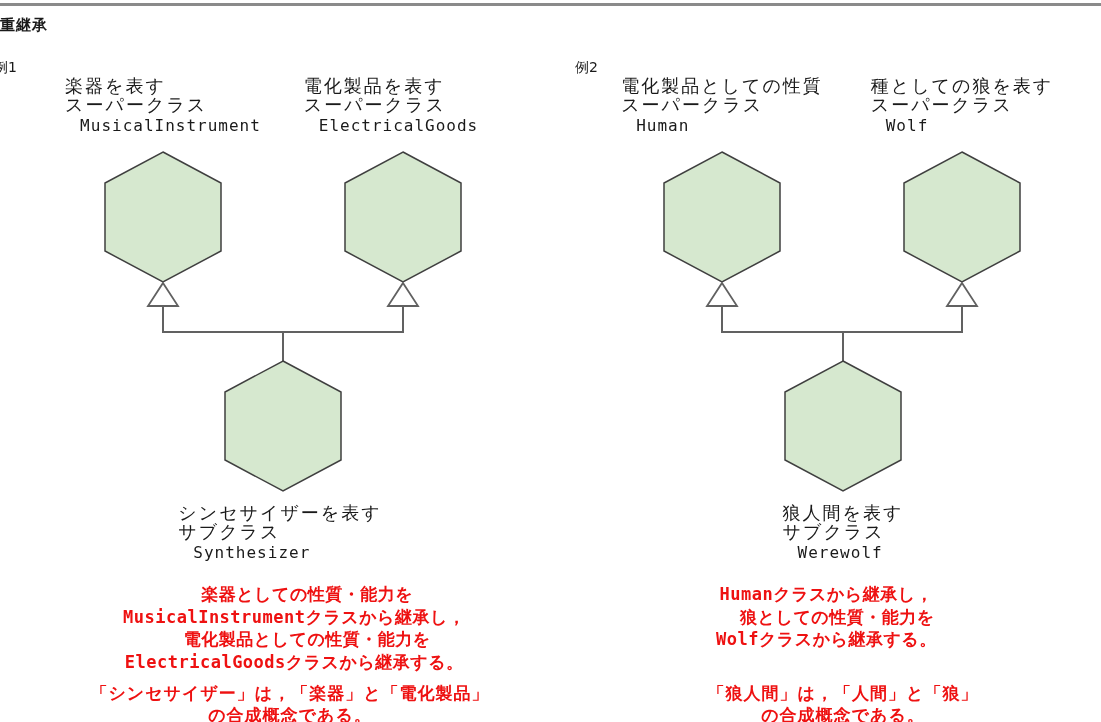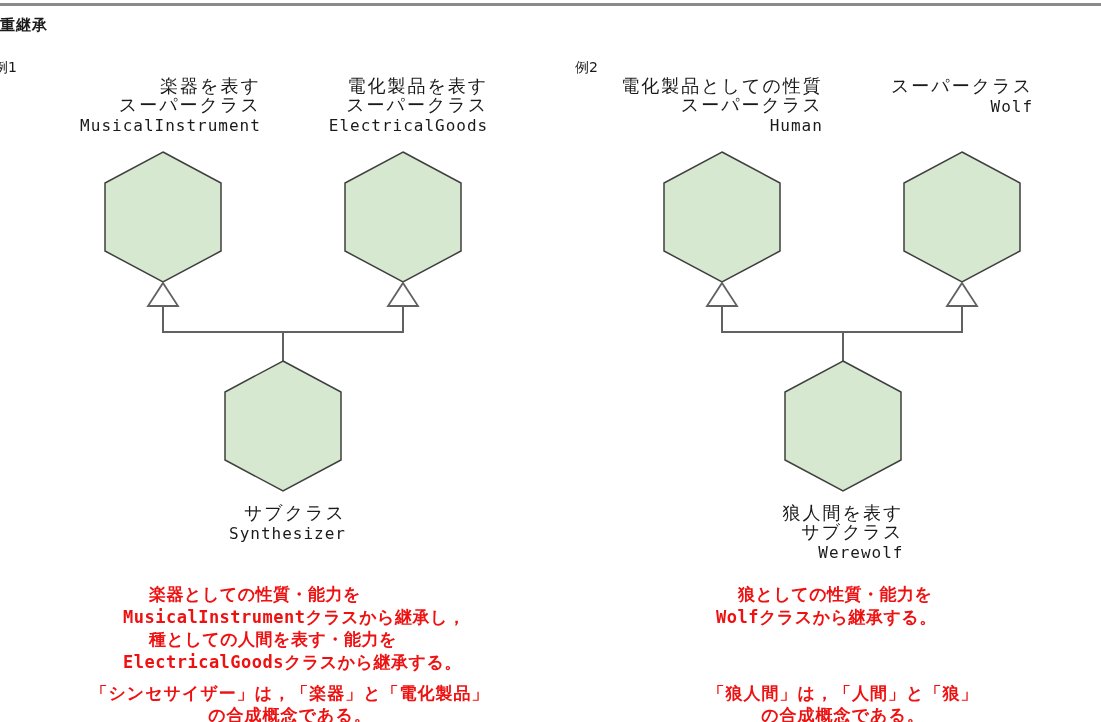--- a/index.html
+++ b/index.html
@@ -24,30 +24,30 @@
   }
   .example-label{position:absolute;font-size:14px;white-space:nowrap;}
   #ex1-label{left:-6px;top:59px;}
   #ex2-label{left:551px;top:59px;margin-left:24px;}
   .diagram-canvas{position:absolute;left:0;top:0;}
   .hex{fill:var(--hex-fill);stroke:var(--hex-border);stroke-width:1.5;}
   .tri{fill:var(--tri-fill);stroke:var(--connector);stroke-width:1.8;}
   .conn{fill:none;stroke:var(--connector);stroke-width:2;}
   .node-label{
     position:absolute;transform:translateX(-50%);
-    text-align:right;white-space:nowrap;
+    text-align:left;white-space:nowrap;
   }
   .node-label .jp{font-size:18px;line-height:19px;letter-spacing:2px;}
   .node-label .mono{
     font-family:"DejaVu Sans Mono",monospace;
     font-size:16px;line-height:17px;letter-spacing:1px;margin-top:3px;padding-left:15px;
   }
   .red{color:var(--red);}
   .red-note{
-    position:absolute;text-align:left;white-space:nowrap;
+    position:absolute;text-align:center;white-space:nowrap;
     font-family:"DejaVu Sans Mono","DejaVu Sans",sans-serif;
     font-size:17px;line-height:22.5px;font-weight:600;letter-spacing:0.5px;
   }
   .red-note .indent{padding-left:26px;}
   #ex2-note .indent{padding-left:22px;}
   .red-concept{
     position:absolute;transform:translateX(-50%);
     text-align:center;white-space:nowrap;
     font-family:"DejaVu Sans Mono","DejaVu Sans",sans-serif;
     font-size:17px;line-height:22px;font-weight:700;letter-spacing:1px;
@@ -82,58 +82,61 @@
     <polygon class="tri" points="722,283 737,306 707,306"></polygon>
     <polygon class="tri" points="962,283 977,306 947,306"></polygon>
     <polygon class="hex" points="843,361 901,392 901,460 843,491 785,460 785,392"></polygon>
   </svg>
 
   <div class="node-label" style="left:163px;top:76px">
     <div class="jp">楽器を表す</div>
     <div class="jp">スーパークラス</div>
     <div class="mono">MusicalInstrument</div>
   </div>
-  <div class="node-label" style="left:401px;top:76px">
+  <div class="node-label" style="left:391px;top:76px">
     <div class="jp">電化製品を表す</div>
     <div class="jp">スーパークラス</div>
     <div class="mono">ElectricalGoods</div>
   </div>
   <div class="node-label" style="left:280px;top:503px">
+    <div class="jp">シンセサイザーを表す</div>
     <div class="jp">サブクラス</div>
     <div class="mono">Synthesizer</div>
   </div>
 
   <div class="red-note red" id="ex1-note" style="left:123px;top:583px">
     <div class="indent">楽器としての性質・能力を</div>
     <div>MusicalInstrumentクラスから継承し，</div>
-    <div class="indent">種としての人間を表す・能力を</div>
+    <div class="indent">電化製品としての性質・能力を</div>
     <div>ElectricalGoodsクラスから継承する。</div>
   </div>
 
   <div class="red-concept red" style="left:290px;top:682px">
     <div>「シンセサイザー」は，「楽器」と「電化製品」</div>
     <div>の合成概念である。</div>
   </div>
 
   <div class="node-label" style="left:722px;top:76px">
     <div class="jp">電化製品としての性質</div>
     <div class="jp">スーパークラス</div>
     <div class="mono">Human</div>
   </div>
   <div class="node-label" style="left:962px;top:76px">
+    <div class="jp">種としての狼を表す</div>
     <div class="jp">スーパークラス</div>
     <div class="mono">Wolf</div>
   </div>
   <div class="node-label" style="left:843px;top:503px">
     <div class="jp">狼人間を表す</div>
     <div class="jp">サブクラス</div>
     <div class="mono">Werewolf</div>
   </div>
 
   <div class="red-note red" id="ex2-note" style="left:716px;top:583px">
+    <div>Humanクラスから継承し，</div>
     <div class="indent">狼としての性質・能力を</div>
     <div>Wolfクラスから継承する。</div>
   </div>
 
   <div class="red-concept red" style="left:843px;top:682px">
     <div>「狼人間」は，「人間」と「狼」</div>
     <div>の合成概念である。</div>
   </div>
 
 </div>

